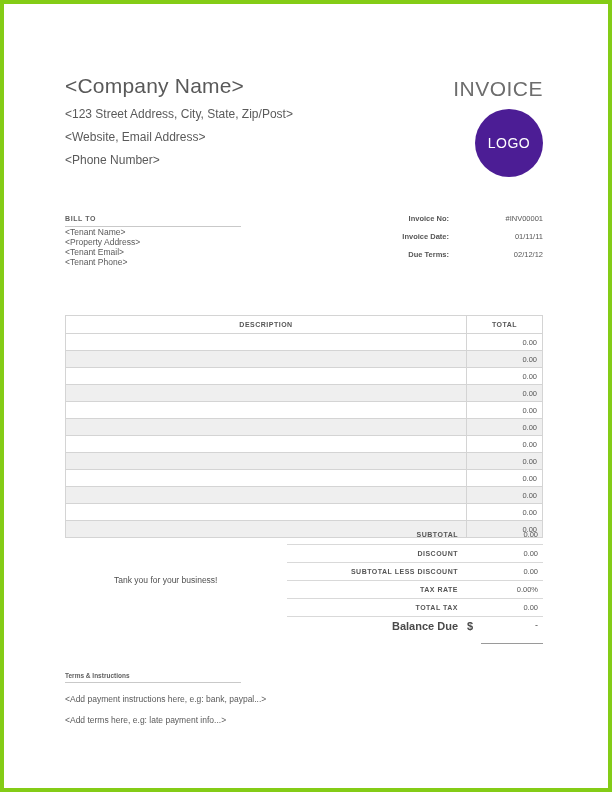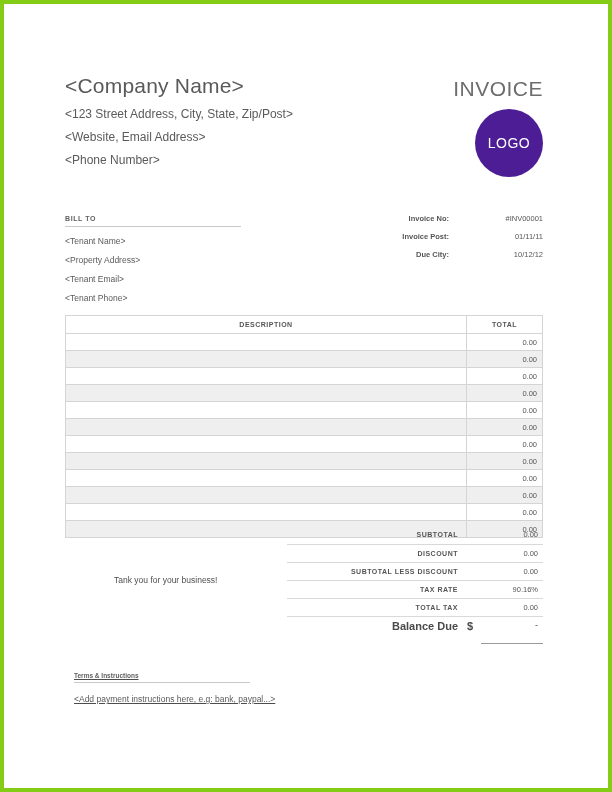--- a/index.html
+++ b/index.html
@@ -83,21 +83,21 @@
     font-weight: bold;
     color: #5f5f5f;
     letter-spacing: 0.6px;
     padding-bottom: 4px;
     border-bottom: 1px solid #c9c9c9;
     width: 176px;
   }
   .billto-line {
     font-size: 8.5px;
     color: #5a5a5a;
-    margin-top: 9px;
+    margin-top: 0;
   }
 
   
   .meta {
     position: absolute;
     top: 210px;
     left: 330px;
     width: 209px;
     font-size: 7.5px;
   }
@@ -221,24 +221,23 @@
     padding-right: 5px;
     font-size: 9px;
     color: #4a4a4a;
     border-bottom: 1px solid #9a9a9a;
     padding-bottom: 13px;
   }
 
   
   .terms {
     position: absolute;
-    left: 70px;
+    left: 61px;
     top: 668px;
     width: 300px;
-    text-decoration: underline;
   }
   .terms-label {
     font-size: 6.5px;
     font-weight: bold;
     color: #5f5f5f;
     padding-bottom: 3px;
     border-bottom: 1px solid #c9c9c9;
     width: 176px;
   }
   .terms-line {
@@ -271,26 +270,26 @@
     <div class="billto-line">&lt;Tenant Email&gt;</div>
     <div class="billto-line">&lt;Tenant Phone&gt;</div>
   </div>
 
   <div class="meta">
     <div class="meta-row">
       <div class="meta-key">Invoice No:</div>
       <div class="meta-val">#INV00001</div>
     </div>
     <div class="meta-row">
-      <div class="meta-key">Invoice Post:</div>
+      <div class="meta-key">Invoice Date:</div>
       <div class="meta-val">01/11/11</div>
     </div>
     <div class="meta-row">
-      <div class="meta-key">Due City:</div>
-      <div class="meta-val">10/12/12</div>
+      <div class="meta-key">Due Terms:</div>
+      <div class="meta-val">02/12/12</div>
     </div>
   </div>
 
   <table class="items">
     <thead>
       <tr>
         <th class="desc">DESCRIPTION</th>
         <th class="tot">TOTAL</th>
       </tr>
     </thead>
@@ -357,33 +356,34 @@
       <tr>
         <td class="key">DISCOUNT</td>
         <td class="val">0.00</td>
       </tr>
       <tr>
         <td class="key">SUBTOTAL LESS DISCOUNT</td>
         <td class="val">0.00</td>
       </tr>
       <tr>
         <td class="key">TAX RATE</td>
-        <td class="val">90.16%</td>
+        <td class="val">0.00%</td>
       </tr>
       <tr>
         <td class="key">TOTAL TAX</td>
         <td class="val">0.00</td>
       </tr>
     </tbody>
   </table>
 
   <div class="balance">
     <div class="balance-label">Balance Due</div>
     <div class="balance-currency">$</div>
     <div class="balance-amount">-</div>
   </div>
 
   <div class="terms">
     <div class="terms-label">Terms &amp; Instructions</div>
     <div class="terms-line">&lt;Add payment instructions here, e.g: bank, paypal...&gt;</div>
+    <div class="terms-line">&lt;Add terms here, e.g: late payment info...&gt;</div>
   </div>
 
 </div>
 
 </body></html>

